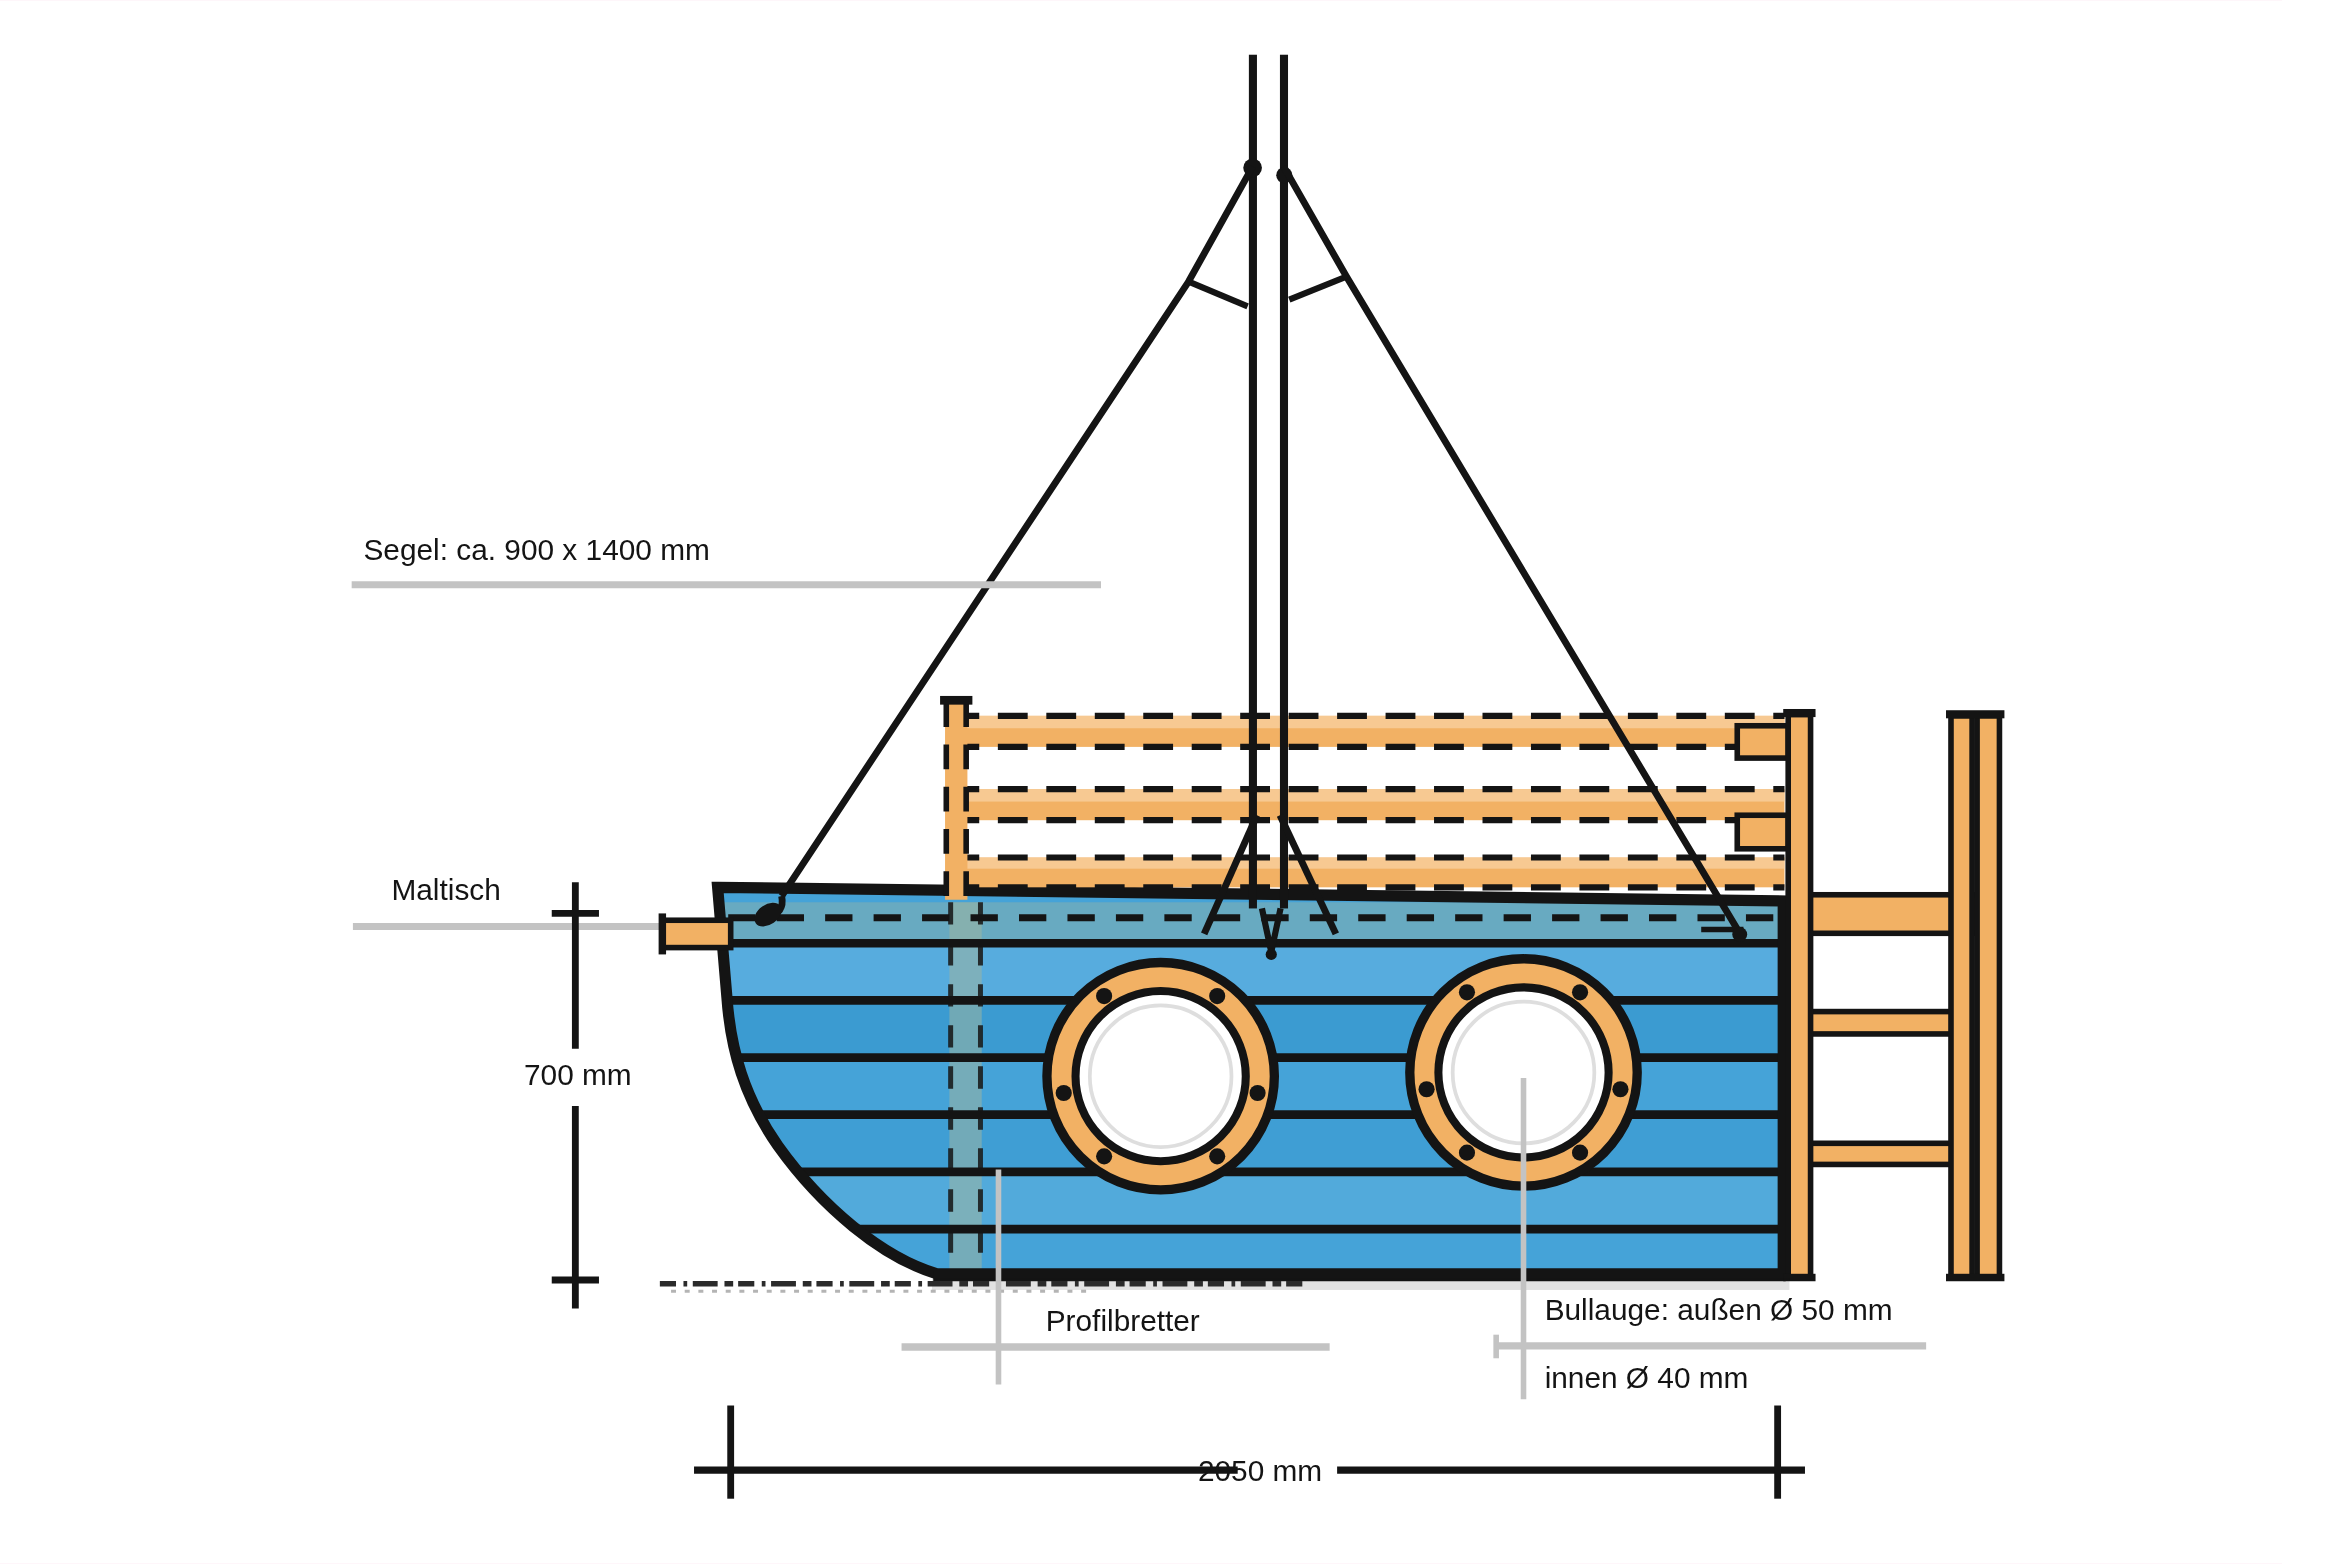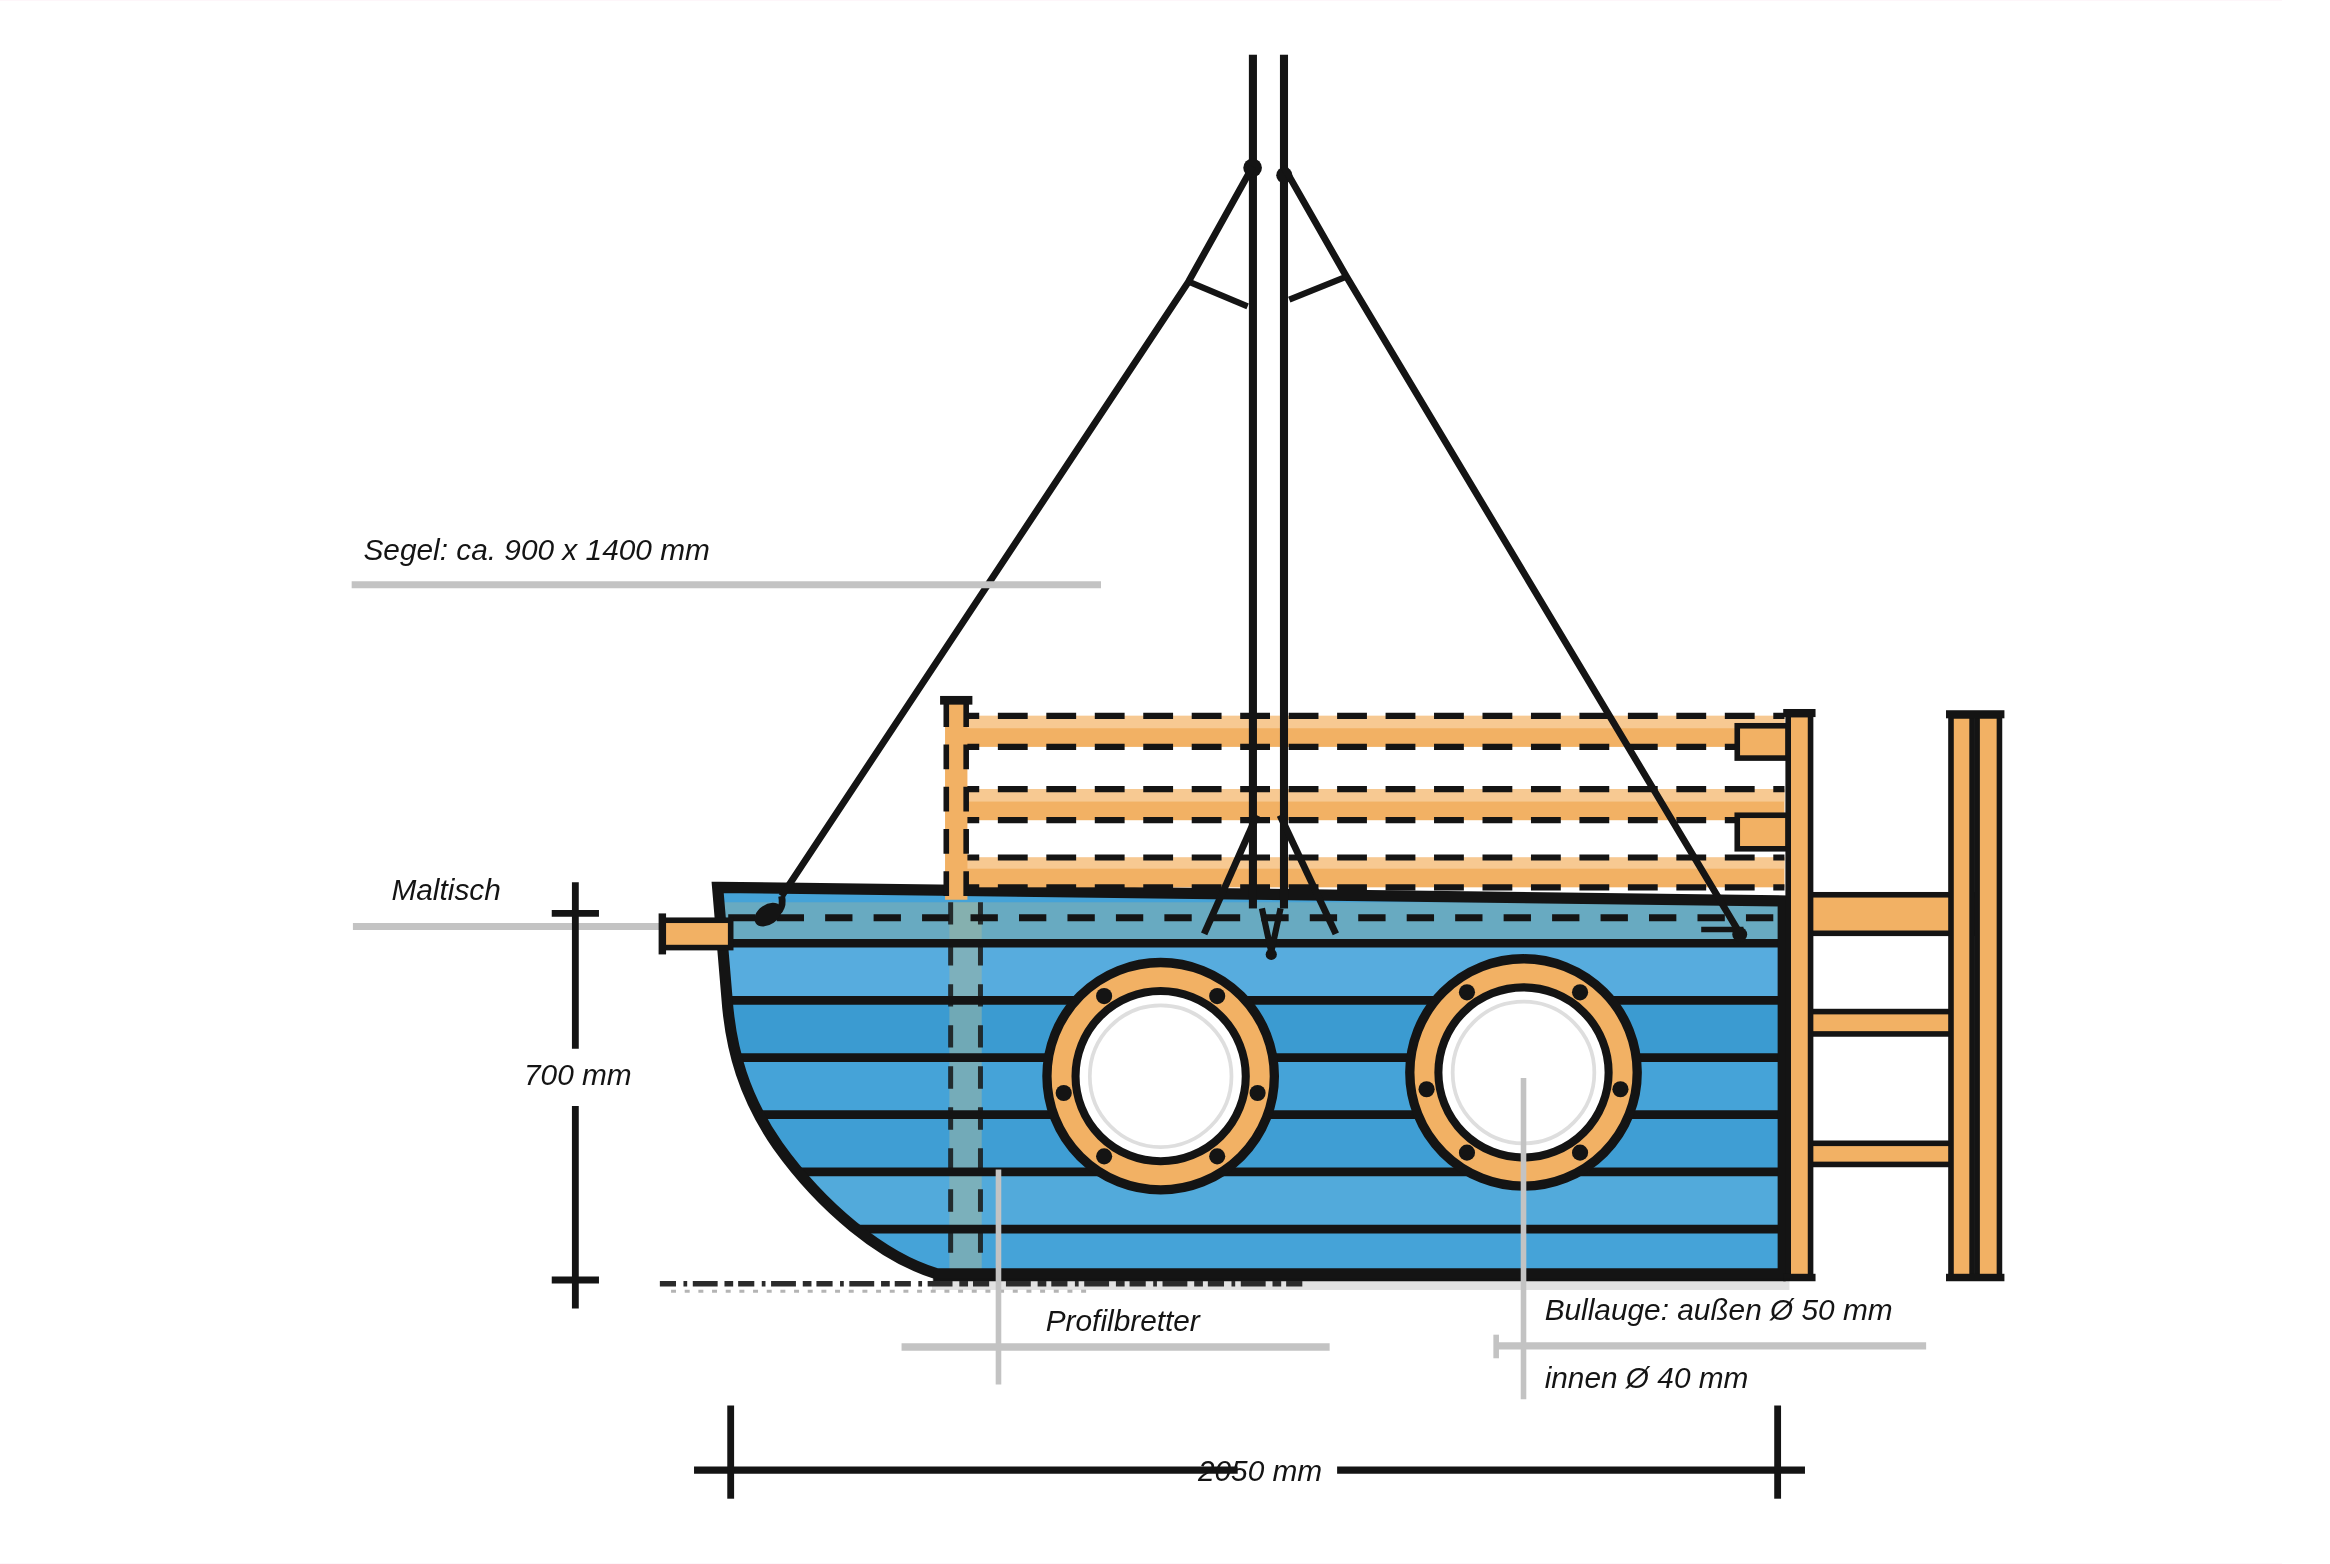--- a/index.html
+++ b/index.html
@@ -1,17 +1,17 @@
 <!DOCTYPE html>
 <html style="font-size:10px"><head>
 <meta charset="utf-8">
 <style>
   html,body{margin:0;padding:0;background:#fff;}
   .stage{position:relative;width:2282px;height:1564px;background:#ec4899;overflow:hidden;
-         font-family:"Liberation Sans", sans-serif;font-style:italic;}
+         font-family:"Liberation Sans", sans-serif;}
   svg{display:block;}
   text{font-family:"Liberation Sans", sans-serif;font-size:48px;fill:#141414;}
 </style>
 </head>
 <body>
 
 <div class="stage">
 <svg width="2330" height="1564" viewBox="0 0 3750 2517" xmlns="http://www.w3.org/2000/svg">
 
   <rect x="0" y="0" width="3750" height="2517" fill="#ffffff"></rect>

